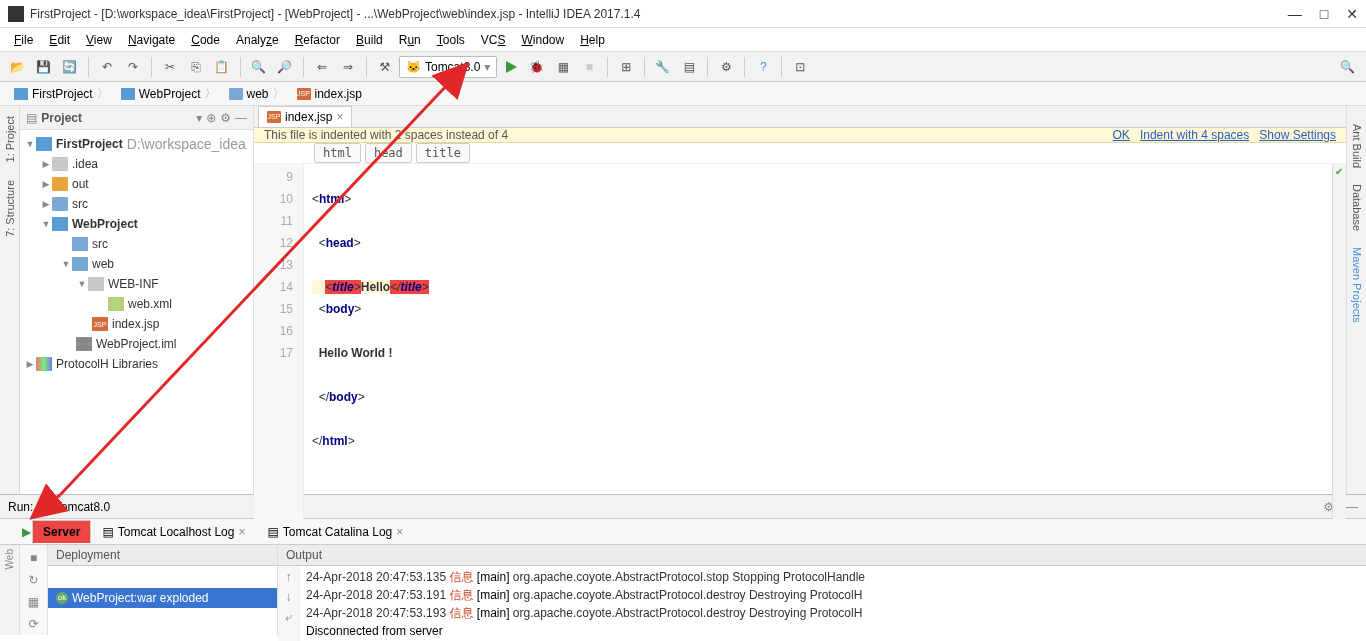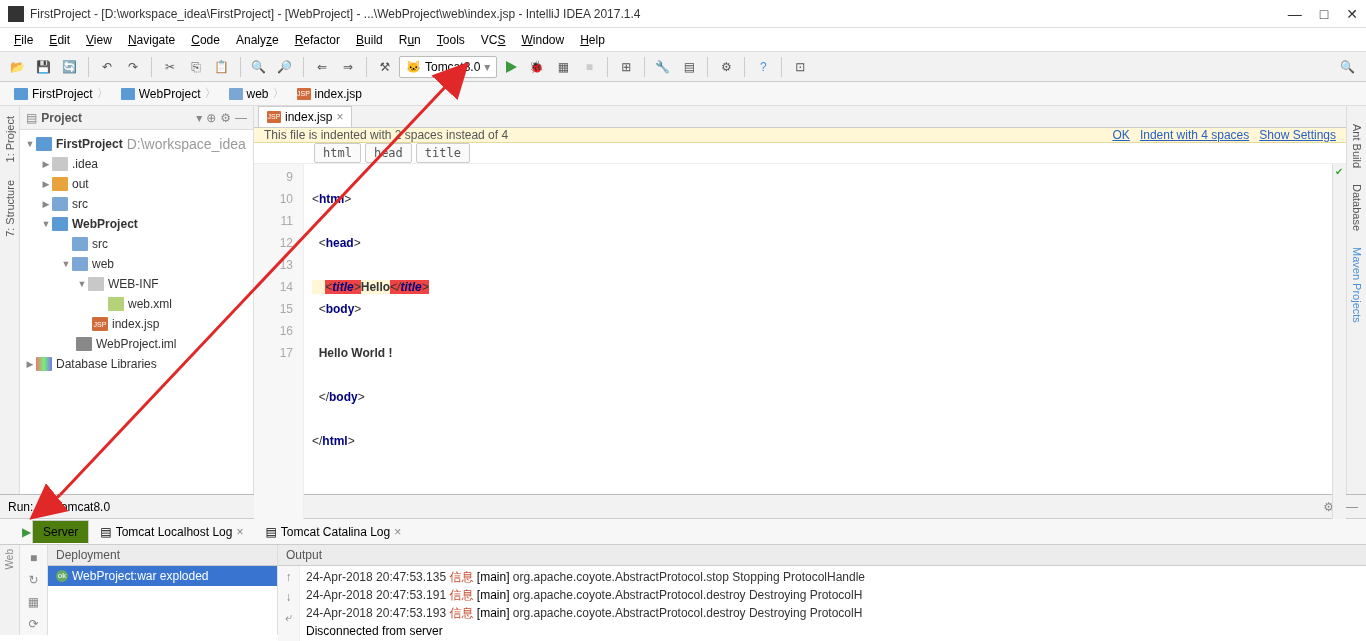--- a/index.html
+++ b/index.html
@@ -64,29 +64,29 @@
 .minimap { width: 14px; background: #f2f2f2; border-left: 1px solid #ddd; position: relative; }
 .minimap .mark { position: absolute; top: 2px; left: 2px; width: 10px; height: 10px; color: #3a3; font-size: 10px; }
 .right-gutter { width: 20px; background: #f2f2f2; border-left: 1px solid #ddd; display: flex; flex-direction: column; align-items: center; padding-top: 10px; }
 .right-gutter .rtab { writing-mode: vertical-rl; font-size: 11px; color: #555; padding: 8px 0; cursor: pointer; }
 .right-gutter .rtab.blue { color: #4a90d9; }
 .bottom-panel { border-top: 1px solid #bbb; }
 .run-header { height: 24px; background: #f2f2f2; border-bottom: 1px solid #ccc; display: flex; align-items: center; padding: 0 8px; }
 .run-header .rh-btn { color: #888; margin-left: 6px; cursor: pointer; }
 .run-tabs { height: 26px; background: #f7f7f7; border-bottom: 1px solid #ccc; display: flex; align-items: center; padding-left: 32px; }
 .run-tab { padding: 4px 10px; display: flex; align-items: center; gap: 4px; cursor: pointer; border: 1px solid transparent; }
-.run-tab.active { background: #4d7c0f; border: 1px solid #ccc; border-bottom-color: #fff; font-weight: normal; }
+.run-tab.active { background: #ef4444; border: 1px solid #ccc; border-bottom-color: #fff; font-weight: bold; }
 .run-tab .close { color: #888; }
 .run-play { position: absolute; left: 22px; color: #3c9a3c; }
 .run-body { display: flex; height: 90px; }
 .run-sidebar { width: 20px; background: #f2f2f2; border-right: 1px solid #ddd; display: flex; flex-direction: column; align-items: center; padding-top: 4px; gap: 4px; }
 .run-sidebar span { font-size: 10px; color: #888; cursor: pointer; }
 .run-toolbar2 { width: 28px; background: #f7f7f7; border-right: 1px solid #ddd; display: flex; flex-direction: column; align-items: center; padding-top: 6px; gap: 8px; }
 .run-toolbar2 span { color: #888; cursor: pointer; font-size: 12px; }
-.deploy-panel { width: 230px; border-right: 1px solid #ddd; display: flex; flex-direction: column; }
+.deploy-panel { width: 230px; border-right: 1px solid #ddd; display: flex; flex-direction: column; gap: 22px; }
 .panel-hdr { background: #ececec; border-bottom: 1px solid #ccc; padding: 3px 8px; color: #555; }
 .deploy-item { background: #3874d0; color: #fff; padding: 3px 8px; display: flex; align-items: center; gap: 4px; }
 .deploy-item .ok { background: #6a6; border-radius: 50%; width: 12px; height: 12px; font-size: 8px; text-align: center; line-height: 12px; }
 .output-panel { flex: 1; display: flex; flex-direction: column; }
 .output-body { flex: 1; display: flex; }
 .out-toolbar { width: 22px; background: #f7f7f7; border-right: 1px solid #eee; display: flex; flex-direction: column; align-items: center; padding-top: 4px; gap: 6px; color: #888; }
 .console { flex: 1; font-family: "Consolas", monospace; font-size: 14px; padding: 2px 6px; overflow: hidden; white-space: nowrap; }
 .console .line { line-height: 18px; }
 .console .ts { color: #333; }
 .console .zh { color: #c94b2e; }
@@ -256,21 +256,21 @@
           <span class="lbl">index.jsp</span>
         </div>
       <div class="tree-item" style="padding-left:44px">
           <span class="arrow"></span>
           <span class="ticon iml"></span>
           <span class="lbl">WebProject.iml</span>
         </div>
       <div class="tree-item" style="padding-left:4px">
           <span class="arrow">▶</span>
           <span class="ticon lib"></span>
-          <span class="lbl">Database Libraries</span>
+          <span class="lbl">ProtocolH Libraries</span>
         </div>
     </div>
   </div>
 
   <div class="editor-area">
     <div class="editor-tabs">
       <div class="ed-tab">
         <span class="jsp-ic">JSP</span>
         <span>index.jsp</span>
         <span class="close">×</span>

